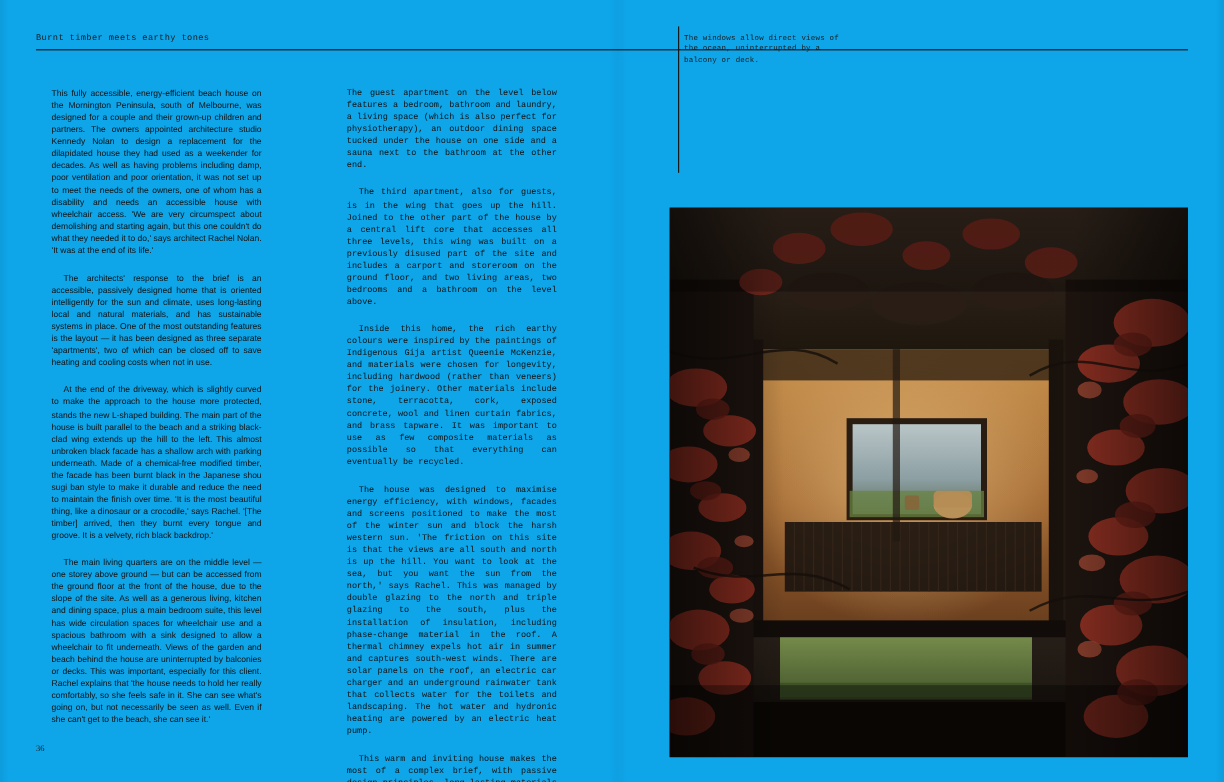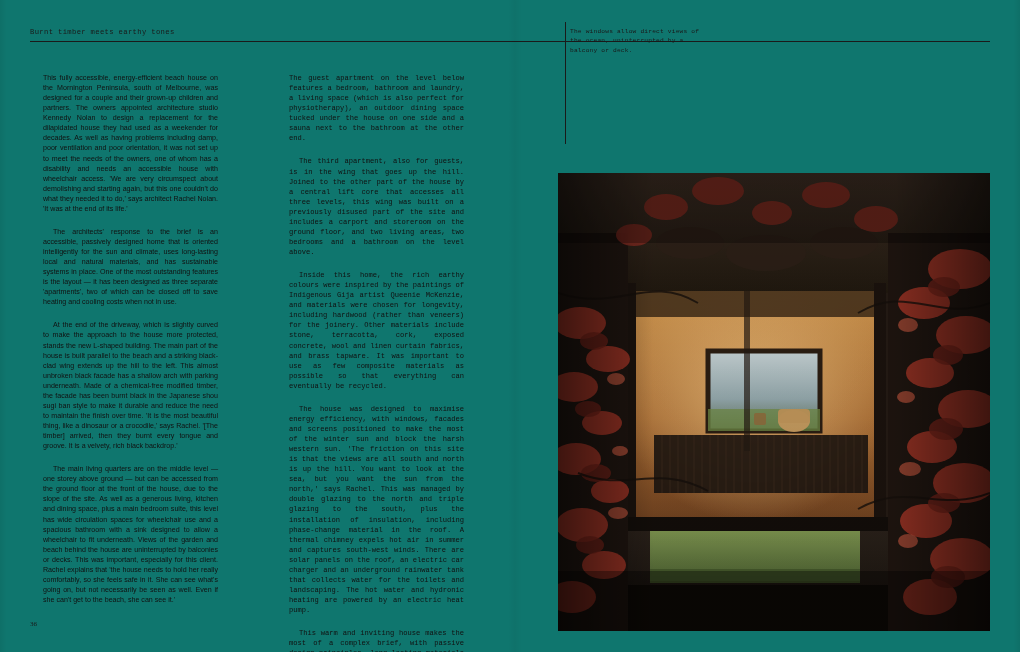--- a/index.html
+++ b/index.html
@@ -11,21 +11,21 @@
     width: 1020px;
     height: 652px;
     overflow: hidden;
     font-family: "Liberation Sans", sans-serif;
     color: #1a1a1a;
   }
   .page {
     position: relative;
     width: 1020px;
     height: 652px;
-    background: #0f766e;
+    background: #0ea5e9;
   }
 
   
   .running-head {
     position: absolute;
     top: 28px;
     left: 30px;
     font-family: "Liberation Mono", monospace;
     font-size: 7.2px;
     letter-spacing: 0.35px;

